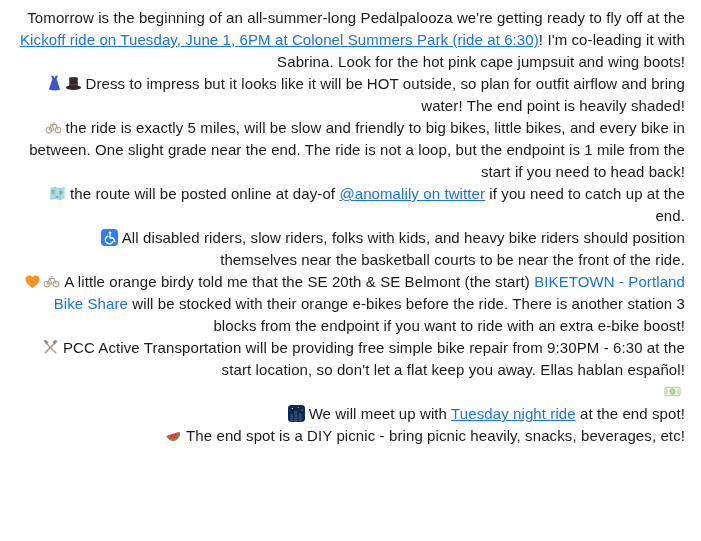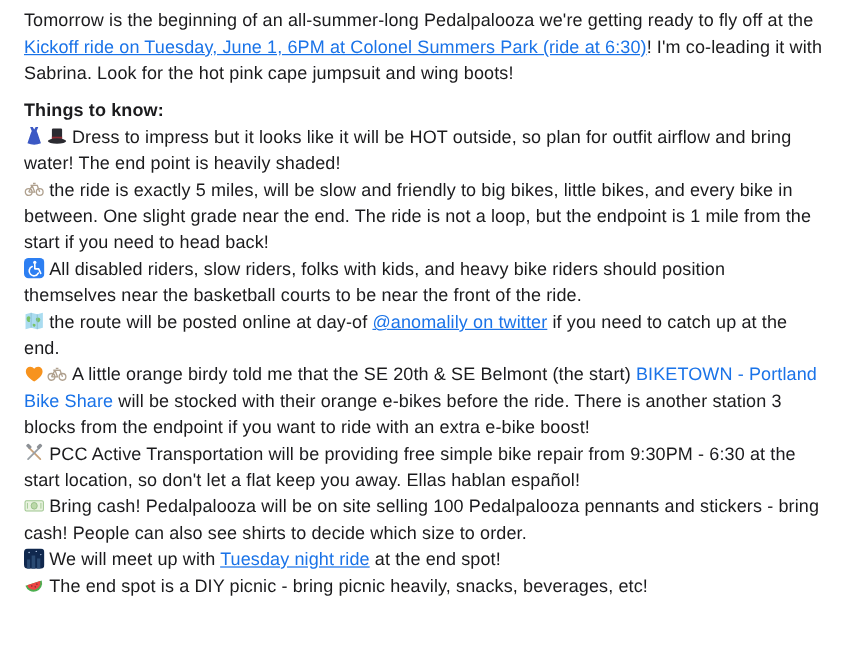--- a/index.html
+++ b/index.html
@@ -8,21 +8,21 @@
     background: #ffffff;
     font-family: "Liberation Sans", sans-serif;
     font-size: 15px;
     line-height: 22px;
     color: #1b1b1d;
     box-sizing: border-box;
     padding: 7px 16px 0 20px;
     overflow: hidden;
     letter-spacing: 0.1px;
   }
-  p { margin: 0; }
+  p { margin: 0; text-align: right; }
   .heading { font-weight: bold; margin-top: 9px; }
   a.link { color: #1a73e8; text-decoration: underline; cursor: pointer; }
   a.link.plain { text-decoration: none; }
   .emoji {
     display: inline-block;
     width: 17px; height: 17px;
     vertical-align: -3px;
     margin-right: 4px;
   }
   .emoji svg { width: 100%; height: 100%; display: block; }
@@ -34,48 +34,47 @@
     color: #1b1b1d;
   }
 </style>
 </head>
 <body>
 
 <div>
 
   <p><span>Tomorrow is the beginning of an all-summer-long Pedalpalooza we're getting ready to fly off at the </span><a class="link" title="Kickoff ride on Tuesday, June 1, 6PM at Colonel Summers Park (ride at 6:30)">Kickoff ride on Tuesday, June 1, 6PM at Colonel Summers Park (ride at 6:30)</a><span>! I'm co-leading it with Sabrina. Look for the hot pink cape jumpsuit and wing boots!</span></p>
 
-  <p class="heading">Things to know:</p>
 
   <p><span class="emoji tight" title="👗"><svg viewBox="0 0 20 20">
           <path fill="#3b58c4" d="M6 1l1.6 4-1.1 2.5L3.4 17q6.6 2.6 13.2 0L13.5 7.5l-1.1-2.5L14 1h-2.6L10 3.4 8.6 1z"></path>
         </svg></span><span class="emoji" title="🎩"><svg viewBox="0 0 20 20">
           <rect x="5" y="2.5" width="10" height="11.5" rx="1.2" fill="#2a2a30"></rect>
           <rect x="5" y="10.5" width="10" height="2.6" fill="#8d2a33"></rect>
           <ellipse cx="10" cy="14.8" rx="9" ry="2.7" fill="#2a2a30"></ellipse>
         </svg></span><span>Dress to impress but it looks like it will be HOT outside, so plan for outfit airflow and bring water! The end point is heavily shaded!</span></p>
 
   <p><span class="emoji" title="🚲"><svg viewBox="0 0 20 20" fill="none" stroke="#b0a18f" stroke-width="1.3">
           <circle cx="4.6" cy="13" r="3.3"></circle>
           <circle cx="15.4" cy="13" r="3.3"></circle>
           <path d="M4.6 13 8 6.5h5L15.4 13M8 6.5 10.5 13H4.6M8.8 4.6h2.6M6.4 6.5h3.2"></path>
         </svg></span><span>the ride is exactly 5 miles, will be slow and friendly to big bikes, little bikes, and every bike in between. One slight grade near the end. The ride is not a loop, but the endpoint is 1 mile from the start if you need to head back!</span></p>
 
+  <p><span class="emoji" title="🗺️"><svg viewBox="0 0 20 20">
+          <path d="M1.5 3.5 7 2l6 1.5L18.5 2v14.5L13 18l-6-1.5-5.5 1.5Z" fill="#aadcf0"></path>
+          <path fill="#79c267" d="M3 6c2-1.6 4 .4 3 2s1 3-1 3-3-3.4-2-5zm9 1c1.5-1 4-.5 4 1.5S14 12 13 11s-2-3-1-4zm-3.2 6c1-.8 3 0 2.5 1.5S9.3 16 8.8 15s-.5-1.5 0-2z"></path>
+          <path d="M7 2v14.5M13 3.5V18" stroke="#84b6ca" stroke-width=".7"></path>
+        </svg></span><span>the route will be posted online at day-of </span><a class="link" title="@anomalily on twitter">@anomalily on twitter</a><span> if you need to catch up at the end.</span></p>
+
   <p><span class="emoji" title="♿"><svg viewBox="0 0 20 20">
           <rect width="20" height="20" rx="4.5" fill="#2d7ff2"></rect>
           <circle cx="10.6" cy="4.4" r="1.6" fill="#fff"></circle>
           <path d="M10.6 6.4v4.2h3.8l2 4.4" stroke="#fff" stroke-width="1.6" fill="none" stroke-linecap="round" stroke-linejoin="round"></path>
           <path d="M8 8.4a4.7 4.7 0 1 0 6 6.4" stroke="#fff" stroke-width="1.6" fill="none" stroke-linecap="round"></path>
         </svg></span><span>All disabled riders, slow riders, folks with kids, and heavy bike riders should position themselves near the basketball courts to be near the front of the ride.</span></p>
-
-  <p><span class="emoji" title="🗺️"><svg viewBox="0 0 20 20">
-          <path d="M1.5 3.5 7 2l6 1.5L18.5 2v14.5L13 18l-6-1.5-5.5 1.5Z" fill="#aadcf0"></path>
-          <path fill="#79c267" d="M3 6c2-1.6 4 .4 3 2s1 3-1 3-3-3.4-2-5zm9 1c1.5-1 4-.5 4 1.5S14 12 13 11s-2-3-1-4zm-3.2 6c1-.8 3 0 2.5 1.5S9.3 16 8.8 15s-.5-1.5 0-2z"></path>
-          <path d="M7 2v14.5M13 3.5V18" stroke="#84b6ca" stroke-width=".7"></path>
-        </svg></span><span>the route will be posted online at day-of </span><a class="link" title="@anomalily on twitter">@anomalily on twitter</a><span> if you need to catch up at the end.</span></p>
 
 
   <p><span class="emoji tight" title="🧡"><svg viewBox="0 0 20 20">
           <path d="M10 17.6C4 13.6 1.8 10.6 1.8 7.4 1.8 4.8 3.8 3 6.1 3c1.6 0 3 .8 3.9 2.1C10.9 3.8 12.3 3 13.9 3c2.3 0 4.3 1.8 4.3 4.4 0 3.2-2.2 6.2-8.2 10.2z" fill="#f7931e"></path>
         </svg></span><span class="emoji" title="🚲"><svg viewBox="0 0 20 20" fill="none" stroke="#b0a18f" stroke-width="1.3">
           <circle cx="4.6" cy="13" r="3.3"></circle>
           <circle cx="15.4" cy="13" r="3.3"></circle>
           <path d="M4.6 13 8 6.5h5L15.4 13M8 6.5 10.5 13H4.6M8.8 4.6h2.6M6.4 6.5h3.2"></path>
         </svg></span><span>A little orange birdy told me that the SE 20th &amp; SE Belmont (the start) </span><a class="link plain" title="BIKETOWN - Portland Bike Share">BIKETOWN - Portland Bike Share</a><span>  will be stocked with their orange e-bikes before the ride. There is another station 3 blocks from the endpoint if you want to ride with an extra e-bike boost!</span></p>
 
@@ -83,21 +82,21 @@
           <path d="M5 5 16 16" stroke="#c7a27c" stroke-width="1.8"></path>
           <path d="M15 5 4 16" stroke="#9aa0a6" stroke-width="1.8"></path>
           <rect x="2.2" y="1.8" width="5.2" height="3.4" rx="1" transform="rotate(45 4.8 3.5)" fill="#8d9196"></rect>
           <rect x="12.6" y="1.8" width="5.2" height="3.4" rx="1" transform="rotate(-45 15.2 3.5)" fill="#8d9196"></rect>
         </svg></span><span>PCC Active Transportation will be providing free simple bike repair from 9:30PM - 6:30 at the start location, so don't let a flat keep you away. Ellas hablan español!</span></p>
 
   <p><span class="emoji" title="💵"><svg viewBox="0 0 20 20">
           <rect x="1" y="5" width="18" height="10" rx="1.4" fill="#eaf3e1" stroke="#9ec68f"></rect>
           <ellipse cx="10" cy="10" rx="3" ry="3.3" fill="#bcd9a9" stroke="#8fba7e" stroke-width=".8"></ellipse>
           <path d="M3.4 7.2v5.6M16.6 7.2v5.6" stroke="#9ec68f" stroke-width=".9"></path>
-        </svg></span><span>Bring cash! Pedalpalooza will be on site selling 100 Pedalpalooza pennants and stickers - bring cash! People can also see shirts to decide which size to order.</span></p>
+        </svg></span></p>
 
   <p><span class="emoji" title="🌃"><svg viewBox="0 0 20 20">
           <rect width="20" height="20" rx="4" fill="#10284e"></rect>
           <path d="M3 20v-9h3v9zM7.5 20V7H11v13zM12.8 20v-10h3.2v10z" fill="#2a4a72"></path>
           <circle cx="5" cy="4" r=".7" fill="#cfe2ff"></circle>
           <circle cx="12" cy="3" r=".6" fill="#cfe2ff"></circle>
           <circle cx="16.5" cy="6" r=".6" fill="#cfe2ff"></circle>
         </svg></span><span>We will meet up with </span><a class="link" title="Foster night ride">Tuesday night ride</a><span> at the end spot!</span></p>
 
   <p><span class="emoji" title="🍉"><svg viewBox="0 0 20 20">

